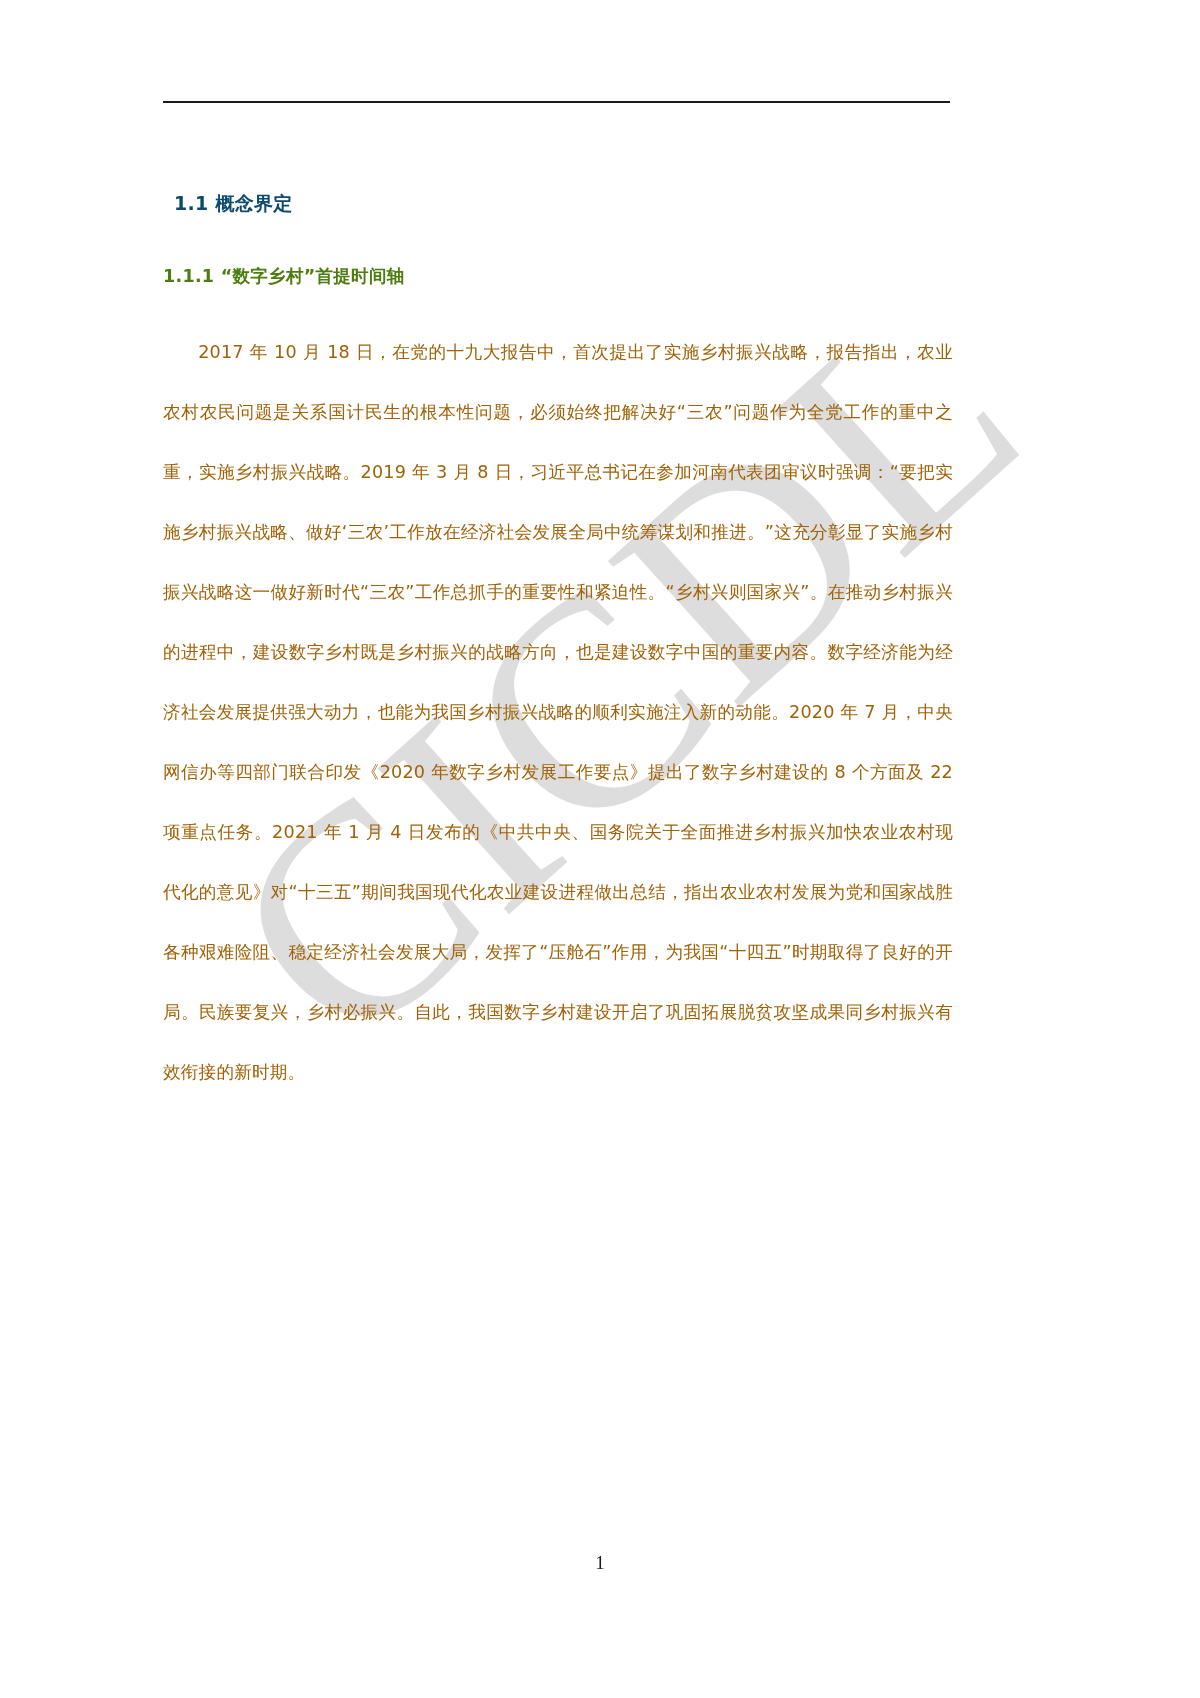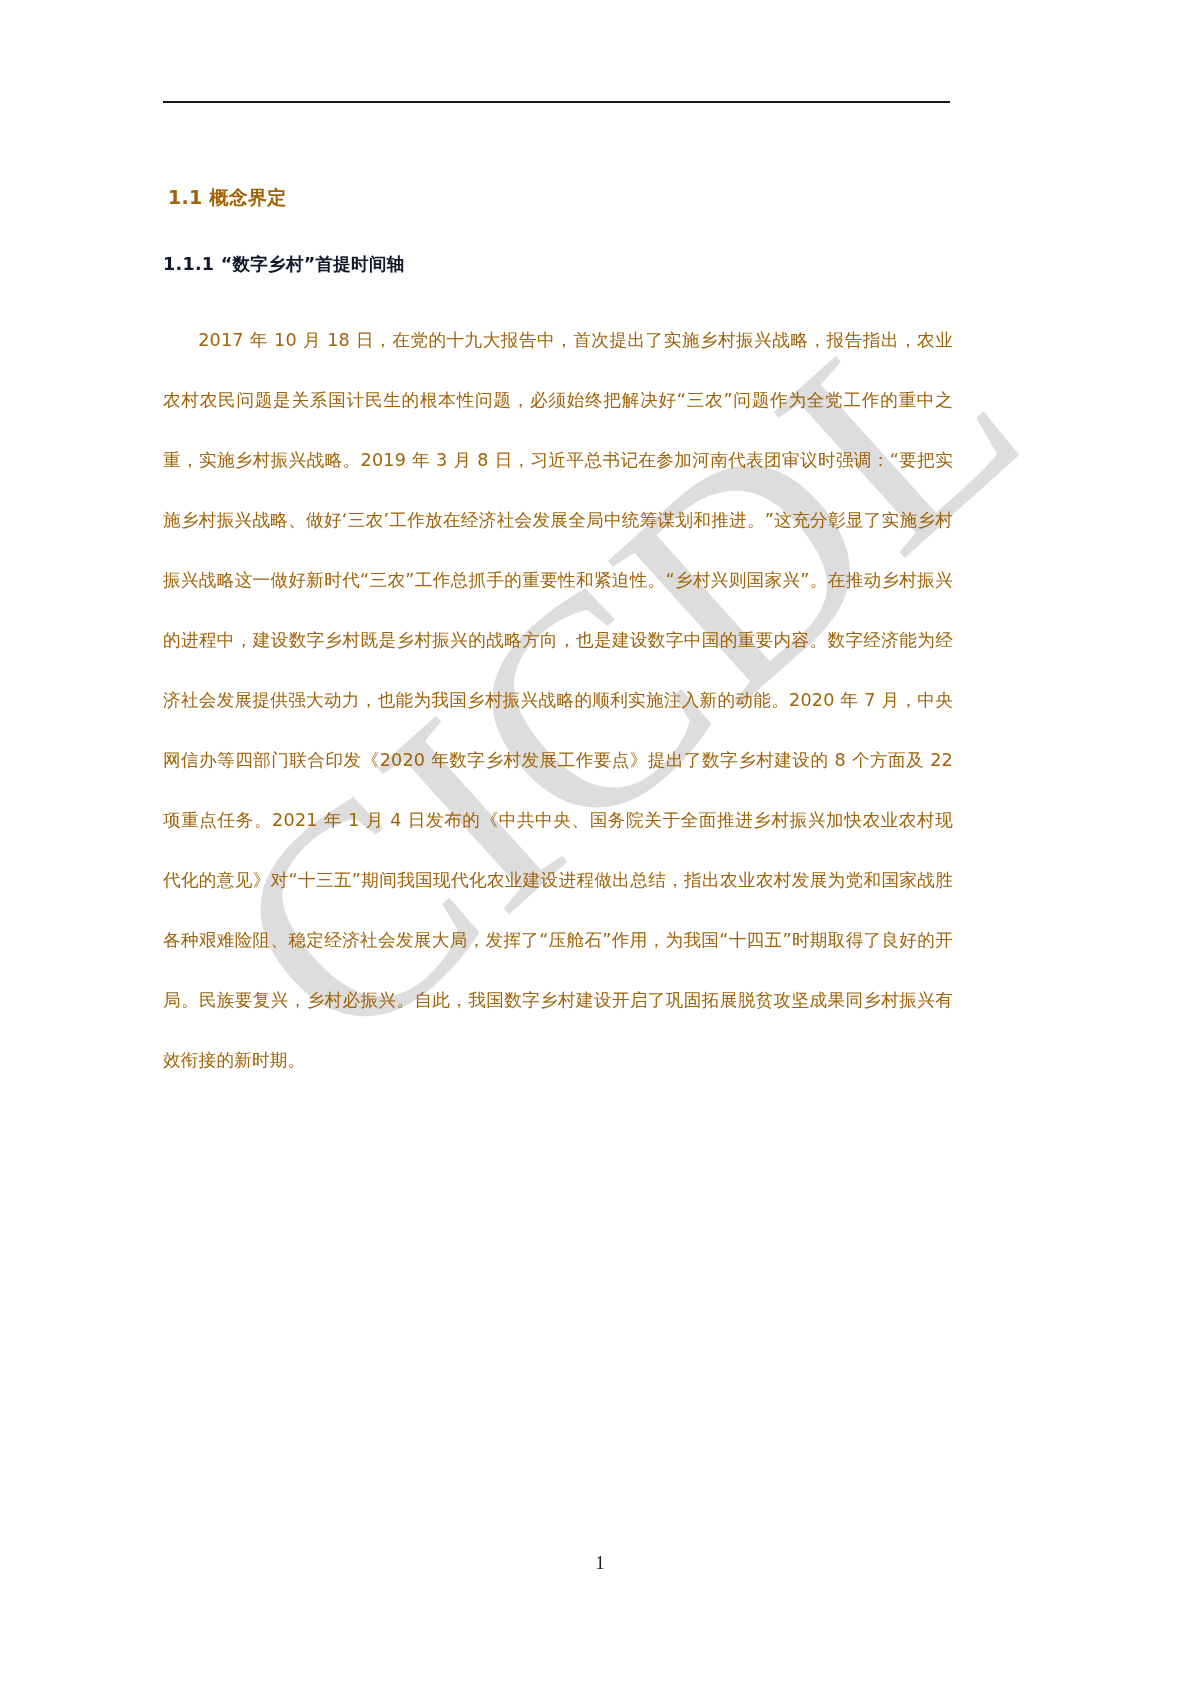--- a/index.html
+++ b/index.html
@@ -76,31 +76,31 @@
     color: #0d0d0d;
     margin: 0;
     padding: 22px 0 0 0;
     letter-spacing: 0.5px;
   }
 
   .h2 {
     font-family: "DejaVu Sans", "Liberation Sans", sans-serif;
     font-size: 19px;
     font-weight: bold;
-    color: #a16207;
-    margin: 5px;
+    color: #0c4a6e;
+    margin: 11px;
     padding: 40px 0 0 0;
     letter-spacing: 0.3px;
   }
 
   .h3 {
     font-family: "DejaVu Sans", "Liberation Sans", sans-serif;
     font-size: 17.5px;
     font-weight: bold;
-    color: #0f172a;
+    color: #4d7c0f;
     margin: 0;
     padding: 36px 0 0 0;
     letter-spacing: 0.3px;
   }
 
   .body-para {
     margin: 0;
     padding: 34px 0 0 0;
     font-family: "DejaVu Sans", "Liberation Sans", sans-serif;
     font-size: 17.6px;

